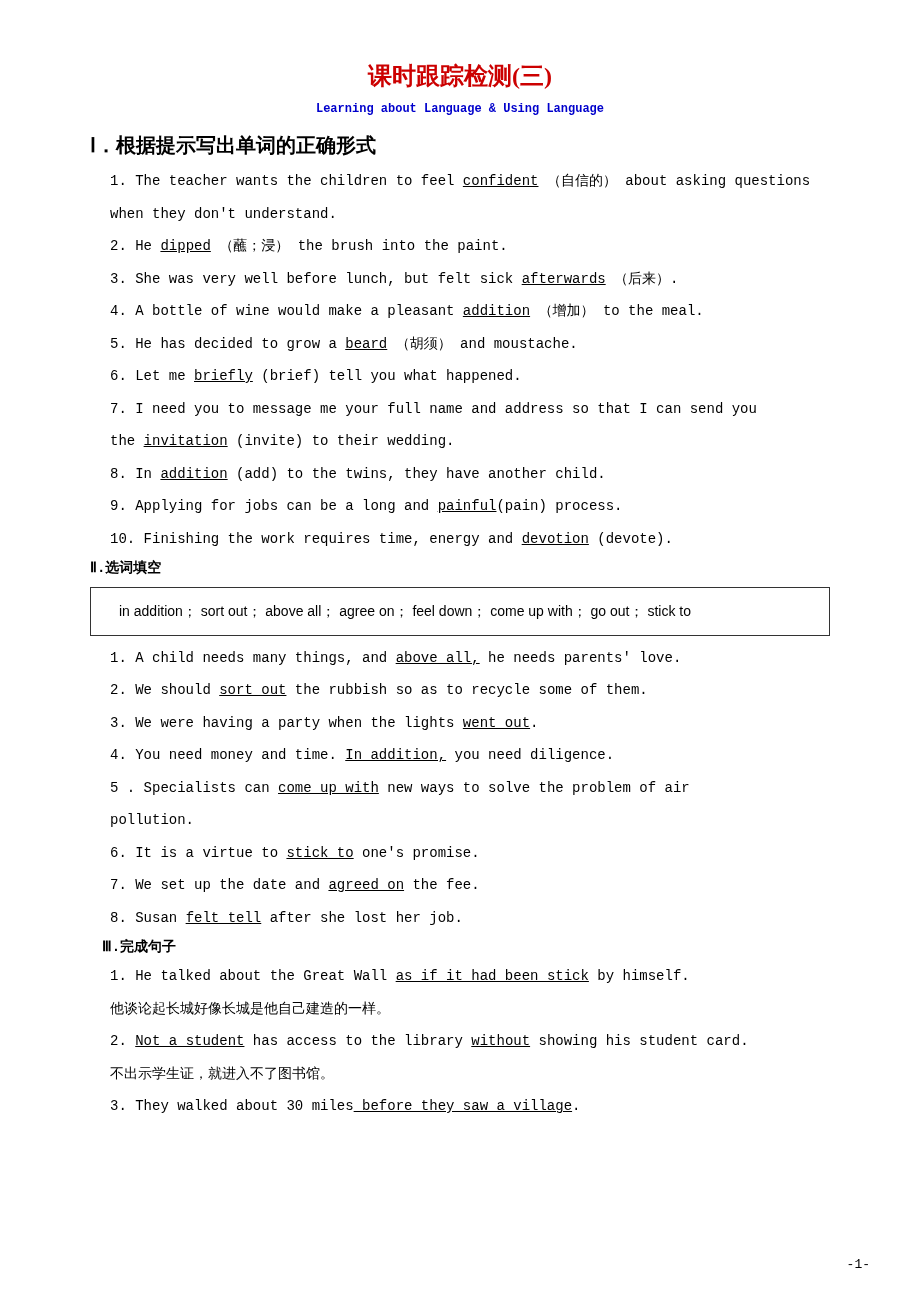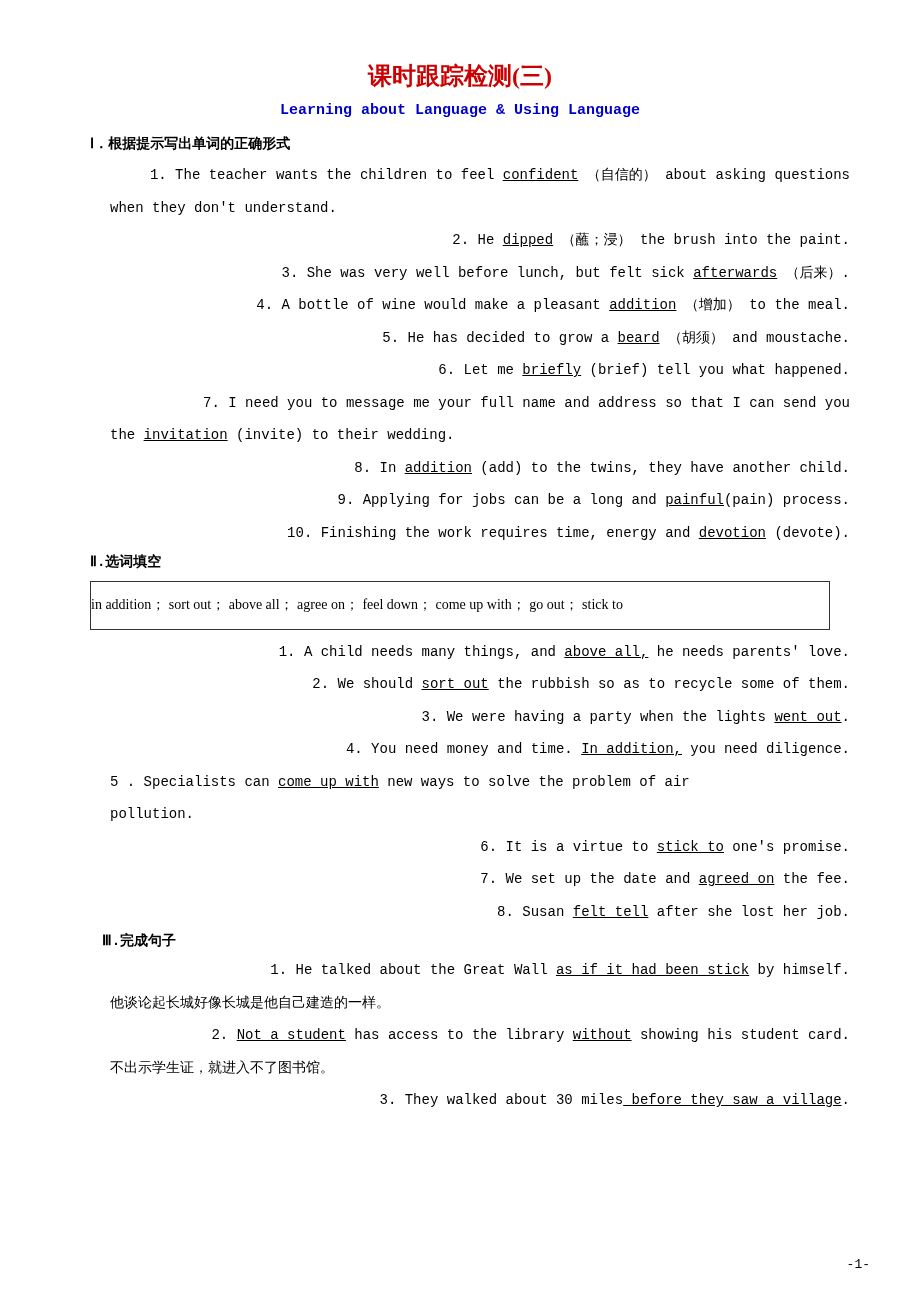--- a/index.html
+++ b/index.html
@@ -21,27 +21,27 @@
       text-align: center;
       color: #cc0000;
       font-size: 24px;
       font-weight: bold;
       margin-bottom: 10px;
       font-family: SimSun, "宋体", serif;
     }
     .subtitle {
       text-align: center;
       color: #0000cc;
-      font-size: 15px;
+      font-size: 12px;
       font-weight: bold;
       margin-bottom: 16px;
       font-family: "Courier New", Courier, monospace;
     }
     .section-title {
-      font-size: 14px;
+      font-size: 20px;
       font-weight: bold;
       margin-bottom: 10px;
       margin-left: 20px;
       font-family: "Courier New", Courier, monospace;
     }
     .section-title-ii {
       font-size: 14px;
       font-weight: bold;
       margin-bottom: 8px;
       margin-left: 20px;
@@ -50,45 +50,44 @@
       font-size: 14px;
       font-weight: bold;
       margin-bottom: 8px;
       margin-left: 32px;
     }
     u {
       text-decoration: underline;
     }
     .box {
       border: 1px solid #333333;
-      padding: 10px 0;
+      padding: 10px 28px;
       margin: 10px 20px 10px 20px;
       line-height: 1.9;
-      font-family: Liberation Serif, serif;
+      font-family: Liberation Sans, sans-serif;
       font-size: 14px;
     }
     .page-number {
       position: absolute;
       bottom: 30px;
       right: 50px;
       font-size: 13px;
       font-family: "Courier New", Courier, monospace;
     }
     .chinese {
       font-family: SimSun, "宋体", serif;
     }
     .q-line {
       margin-bottom: 8px;
       line-height: 1.75;
       font-family: "Courier New", Courier, monospace;
       font-size: 14px;
     }
     .indent {
       margin-left: 40px;
-      text-align: right;
     }
     .translation {
       font-family: Liberation Mono, monospace;
       margin-left: 40px;
       font-size: 14px;
       margin-bottom: 8px;
       line-height: 1.75;
     }
   </style>
 </head>

